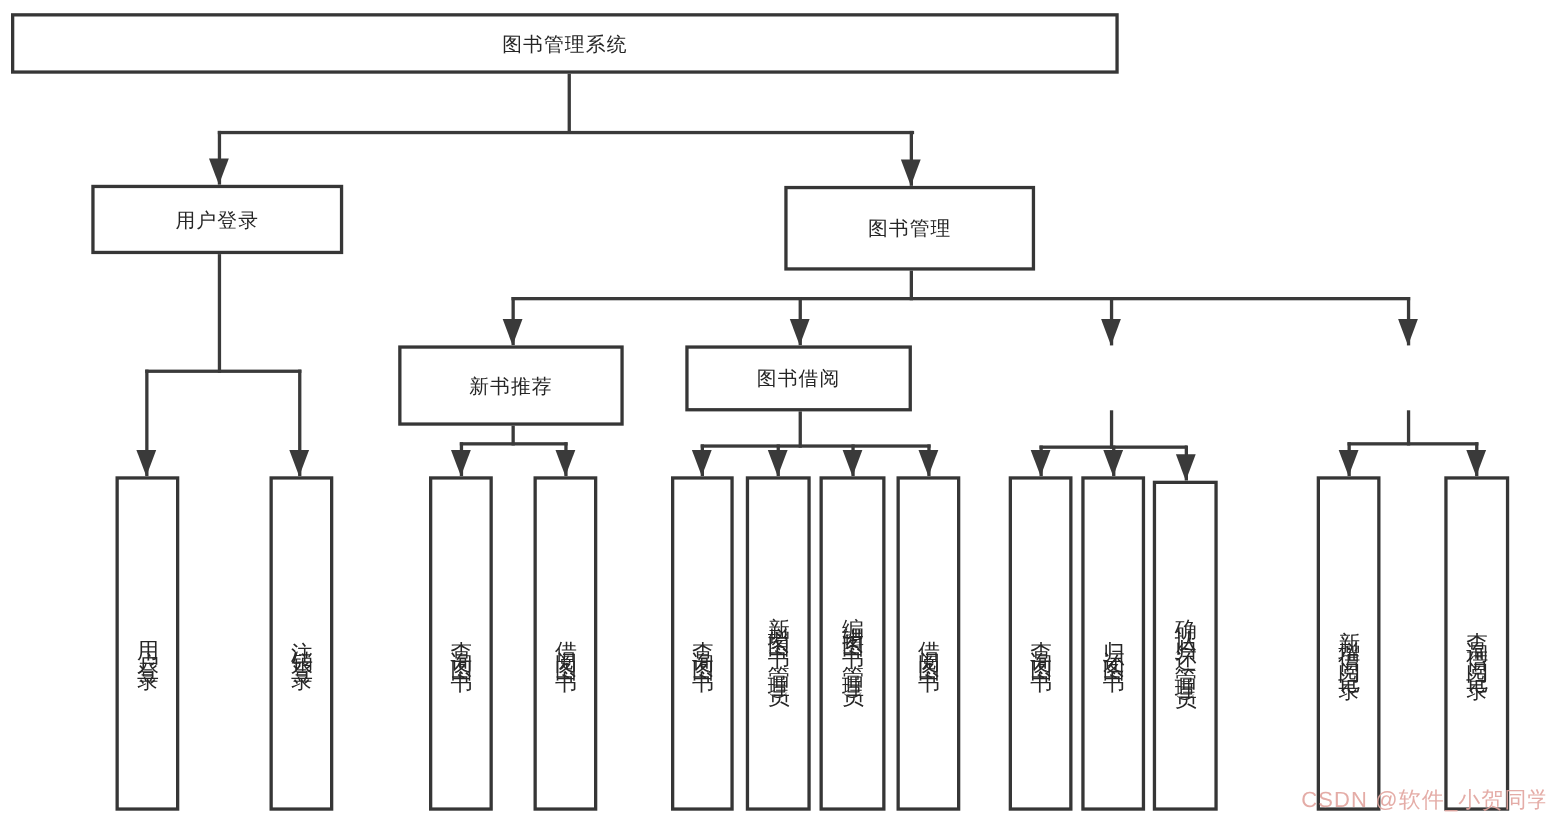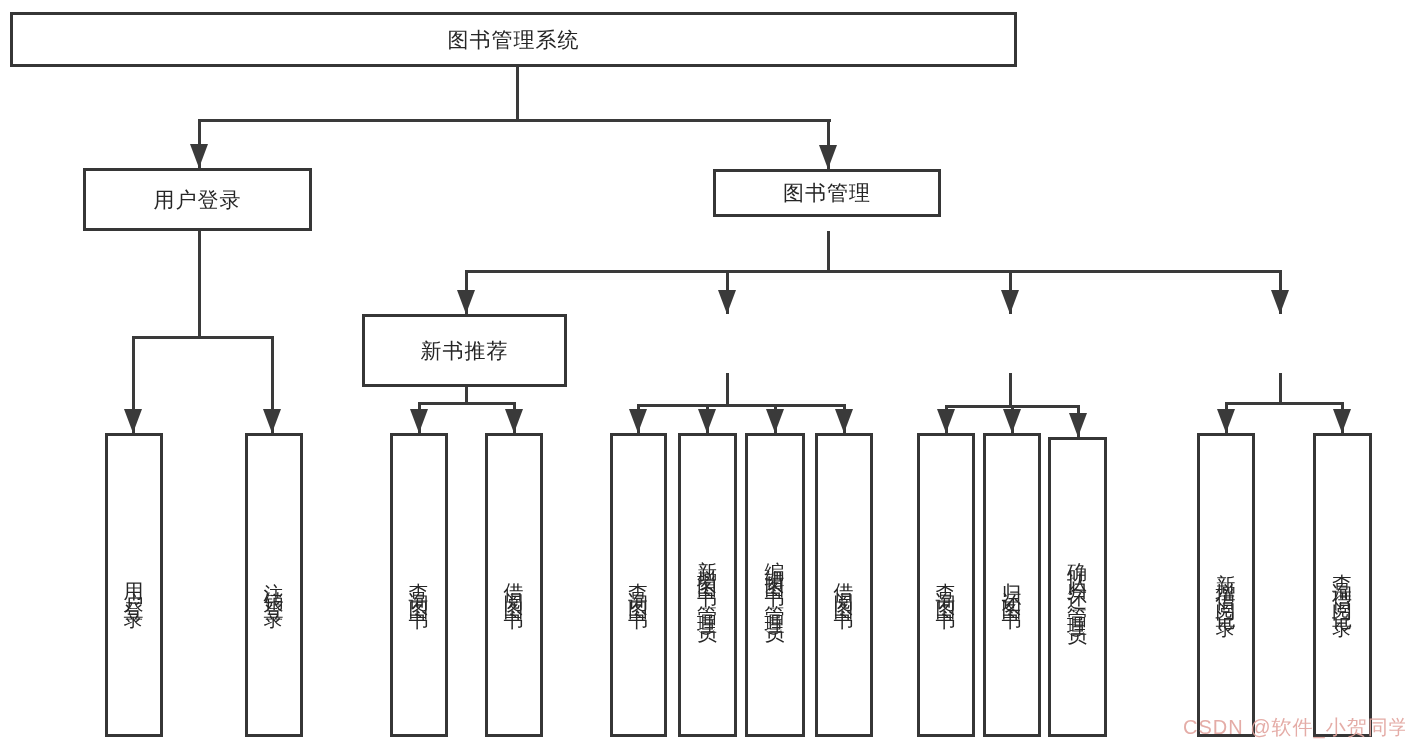--- a/index.html
+++ b/index.html
@@ -16,21 +16,21 @@
     border-left:9px solid transparent;
     border-right:9px solid transparent;
     border-top:24px solid #3a3a3a;
   }
   .node{
     position:absolute;
     background:#ffffff;
     border:3px solid #363636;
     box-sizing:border-box;
     display:flex;align-items:center;justify-content:center;
-    font-size:21px;color:#262626;
+    font-size:18px;color:#262626;
     text-align:center;
     letter-spacing:1px;
   }
   .vnode{
     font-size:20px;
   }
   .vlabel{
     writing-mode:vertical-rl;
     text-orientation:mixed;
     letter-spacing:9px;
@@ -107,24 +107,25 @@
   <div class="line" style="left:1225px;top:402px;width:119px;height:3px;"></div>
   <div class="line" style="left:1225px;top:402px;width:3px;height:31px;"></div>
   <div class="arrow" style="left:1217px;top:409px;"></div>
   <div class="line" style="left:1341px;top:402px;width:3px;height:31px;"></div>
   <div class="arrow" style="left:1333px;top:409px;"></div>
 
   <div class="node" style="left:10px;top:12px;width:1007px;height:55px;">图书管理系统</div>
 
   <div class="node" style="left:83px;top:168px;width:229px;height:63px;">用户登录</div>
 
-  <div class="node" style="left:713px;top:169px;width:228px;height:48px;">图书管理</div>
+  <div class="node" style="left:713px;top:169px;width:228px;height:77px;">图书管理</div>
 
   <div class="node" style="left:362px;top:314px;width:205px;height:73px;">新书推荐</div>
 
+  <div class="node" style="left:623px;top:314px;width:206px;height:60px;">图书借阅</div>
 
 
 
   <div class="node vnode" style="left:105px;top:433px;width:58px;height:304px;">
     <span class="vlabel">用户登录</span>
   </div>
   <div class="node vnode" style="left:245px;top:433px;width:58px;height:304px;">
     <span class="vlabel">注销登录</span>
   </div>
 

